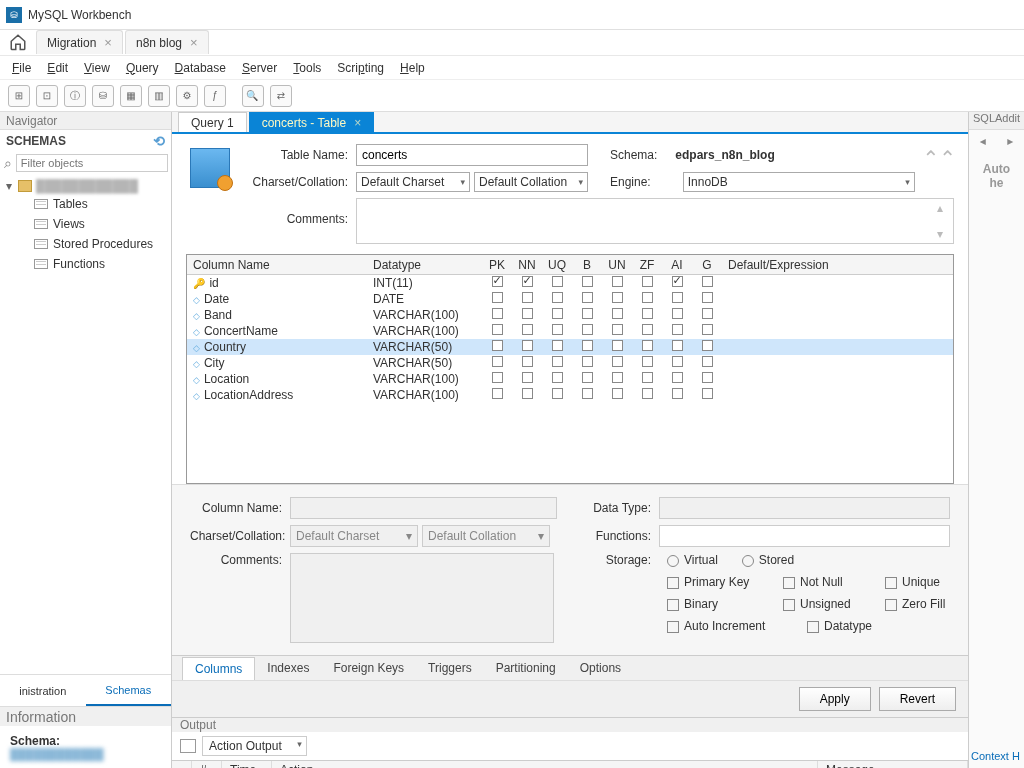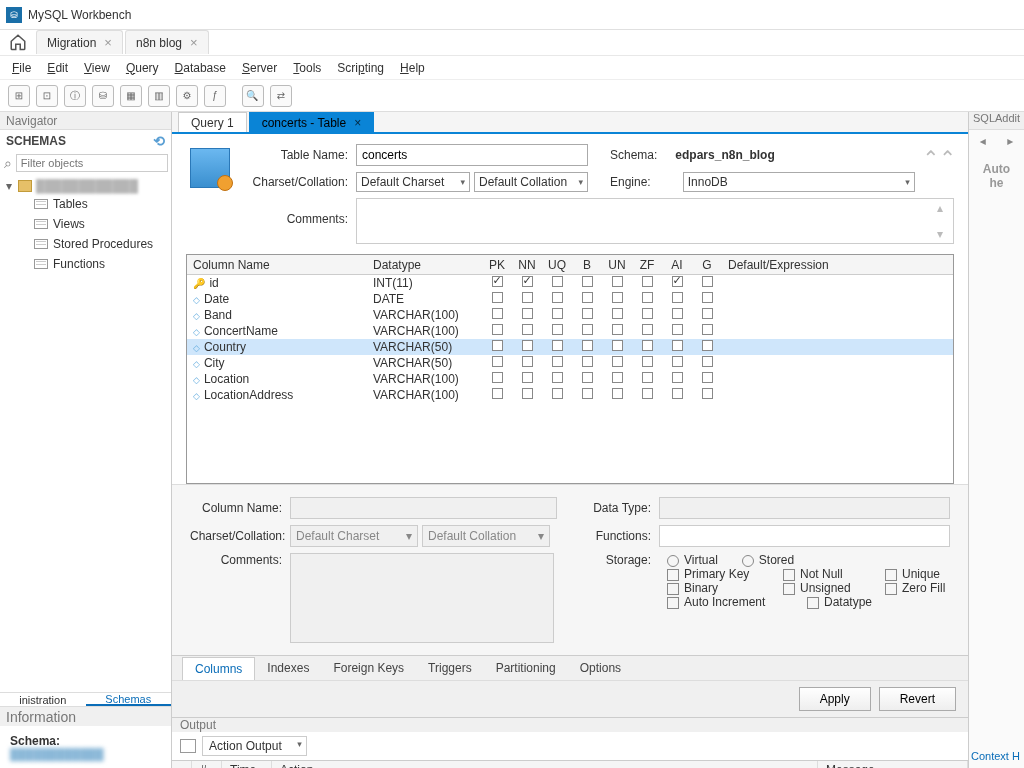--- a/index.html
+++ b/index.html
@@ -27,31 +27,31 @@
 .tree { padding:4px 6px; flex:0 0 auto; }
 .tree-row { display:flex; align-items:center; padding:1px 0; cursor:pointer; }
 .tree-row .arrow { width:12px; color:#666; }
 .tree-row .dbicon { width:14px; height:12px; background:#e6c068; border:1px solid #c29b3a; margin-right:4px; }
 .tree-row .blur { color:#b5b5b5; filter:blur(1.5px); }
 .tree-sub { padding-left:28px; }
 .tree-sub .t-item { display:flex; align-items:center; padding:3px 0; color:#333; cursor:pointer; }
 .tree-sub .t-item .ticon { width:14px; height:10px; border:1px solid #999; background:#fff; margin-right:5px; position:relative; }
 .tree-sub .t-item .ticon::before { content:''; position:absolute; left:1px; top:1px; right:1px; bottom:1px; background:repeating-linear-gradient(#999 0 1px,#fff 1px 3px); opacity:.5; }
 .nav-spacer { flex:1; }
-.nav-bottom-tabs { height:14px; display:flex; border-top:1px solid #ddd; }
+.nav-bottom-tabs { height:32px; display:flex; border-top:1px solid #ddd; }
 .nav-bt { flex:1; display:flex; align-items:center; justify-content:center; font-size:11px; cursor:pointer; }
 .nav-bt.active { color:#0a6db8; border-bottom:2px solid #0a6db8; }
 .info-hdr { height:20px; background:#f0f0f0; padding:0 6px; display:flex; align-items:center; color:#777; font-size:14px; border-top:1px solid #ddd; }
 .info-body { padding:8px 10px; }
 .info-body .slabel { font-weight:bold; }
 .info-body .sval { color:#8bb8d8; filter:blur(2px); font-size:11px; }
 .center { flex:1; display:flex; flex-direction:column; min-width:0; }
 .editor-tabs { height:22px; display:flex; align-items:flex-end; background:#f5f5f5; border-bottom:2px solid #0a84d6; padding-left:6px; }
 .etab { padding:3px 12px; border:1px solid #ccc; border-bottom:none; margin-right:2px; background:#fff; cursor:pointer; height:20px; display:flex; align-items:center; }
-.etab.active { background:#0a84d6; color:#000000; border-color:#0a84d6;justify-content:center; }
+.etab.active { background:#0a84d6; color:#fef9c3; border-color:#0a84d6;justify-content:center; }
 .etab .x { margin-left:8px; color:inherit; opacity:.7; }
 .tbl-form { padding:10px 14px 0 14px; display:flex; flex-direction:column; gap:4px; }
 .form-top { display:flex; }
 .form-icon { width:48px; height:48px; margin-right:12px; display:flex; align-items:center; justify-content:center; }
 .form-icon .fi { width:40px; height:40px; background:linear-gradient(#6bb8f0,#3a8fcf); border:1px solid #2a78b8; position:relative; }
 .form-icon .fi::after { content:''; position:absolute; right:-4px; bottom:-4px; width:14px; height:14px; background:#f0a030; border-radius:50%; border:1px solid #c07010; }
 .form-rows { flex:1; }
 .frow { display:flex; align-items:center; margin-bottom:6px; }
 .flabel { width:110px; text-align:right; padding-right:8px; color:#333; }
 .ftext { width:232px; border:1px solid #aaa; padding:3px 5px; background:#fff; }
@@ -78,21 +78,21 @@
 .cb.chk::after { content:'✓'; position:absolute; left:0; top:-3px; font-size:11px; color:#333; }
 .cg-blank { height:80px; }
 .col-detail { display:flex; padding:12px 18px 6px 18px; gap:26px; background:#f6f6f6; border-top:1px solid #ddd; }
 .cd-left { flex:1; }
 .cd-right { flex:1; }
 .cdr { display:flex; align-items:center; margin-bottom:6px; }
 .cdlabel { width:100px; text-align:right; padding-right:8px; }
 .cdinput { flex:1; height:22px; border:1px solid #ccc; background:#f0f0f0; }
 .cdinput.white { background:#fff; }
 .cdsel { flex:1; border:1px solid #ccc; background:#f0f0f0; padding:3px 5px; display:flex; justify-content:space-between; color:#888; }
-.cdstorage { display:flex; flex-direction:column; padding-left:8px; }
+.cdstorage { display:flex; flex-direction:column; gap:8px; padding-left:8px; }
 .cdstorage .row { display:flex; gap:24px; }
 .radio { width:12px; height:12px; border:1px solid #888; border-radius:50%; display:inline-block; margin-right:5px; vertical-align:middle; }
 .chkbox { width:12px; height:12px; border:1px solid #888; display:inline-block; margin-right:5px; vertical-align:middle; }
 .cd-comments { width:264px; height:90px; border:1px solid #ccc; background:#f0f0f0; }
 .bottom-tabs { display:flex; padding:12px 10px; background:#f0f0f0; border-top:1px solid #ccc; height:24px; align-items:center; }
 .btab { padding:4px 12px; cursor:pointer; color:#444; }
 .btab.active { background:#fff; border:1px solid #ccc; border-bottom:1px solid #fff; color:#0a6db8; margin-bottom:-1px; }
 .apply-row { display:flex; justify-content:flex-end; gap:8px; padding:6px 12px; background:#f0f0f0; border-top:1px solid #ddd; }
 .btn { padding:4px 20px; border:1px solid #aaa; background:linear-gradient(#fff,#eee); cursor:pointer; }
 .output-hdr { height:18px; background:#f0f0f0; padding:0 8px; display:flex; align-items:center; color:#777; border-top:1px solid #ccc; }

